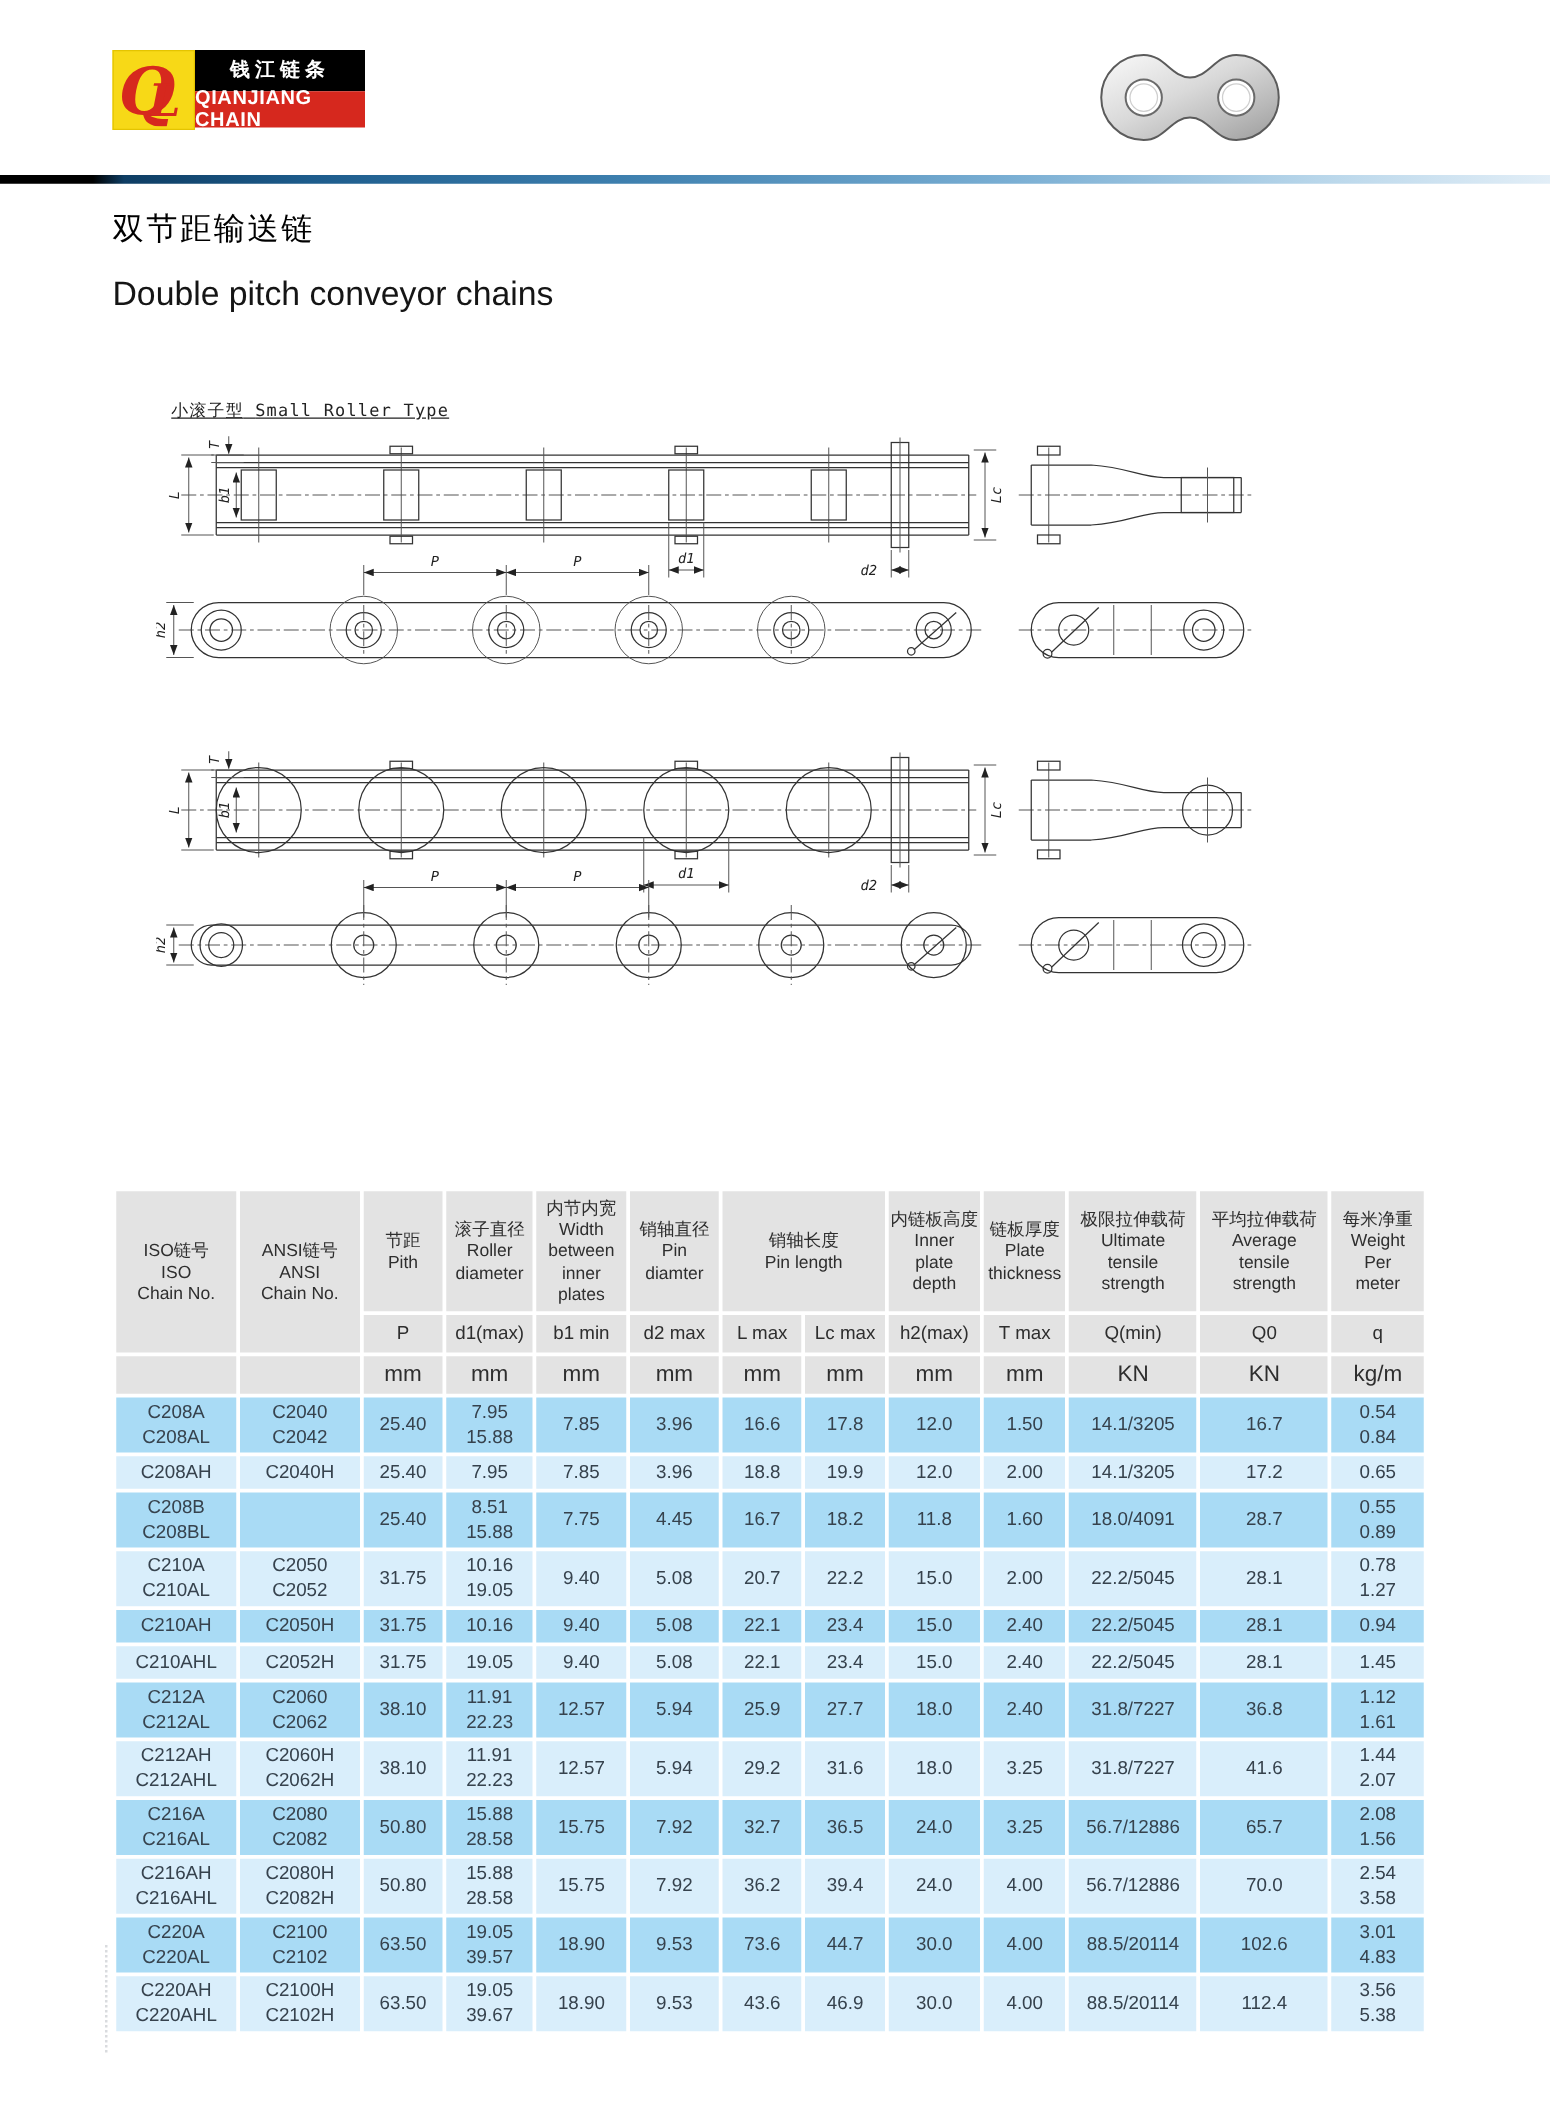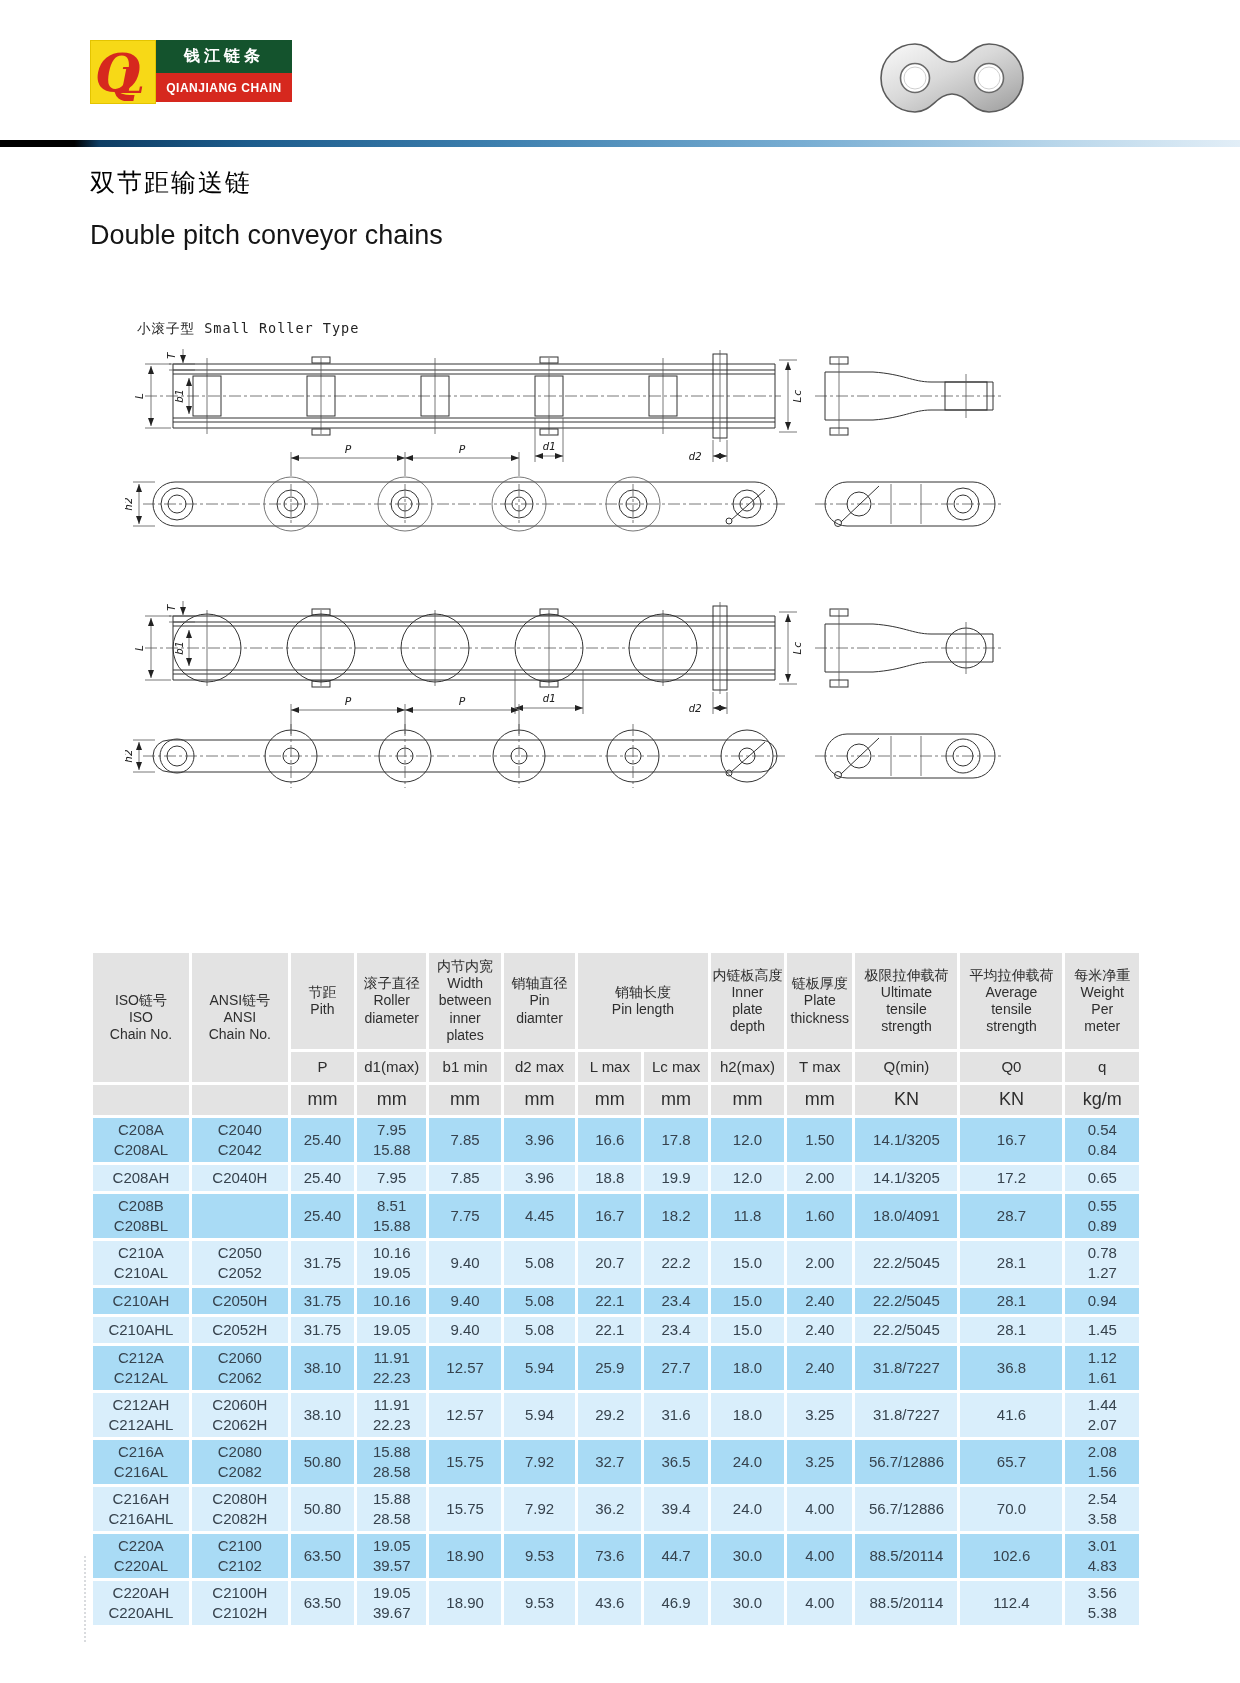--- a/index.html
+++ b/index.html
@@ -4,38 +4,38 @@
 <style>
   html,body{margin:0;padding:0;background:#ffffff;}
   .page{position:relative;width:1240px;height:1683px;background:#ffffff;overflow:hidden;
         font-family:"Liberation Sans",sans-serif;color:#222;}
 
   
   .logo{position:absolute;left:90px;top:40px;display:flex;}
   .logo-mark{width:64px;height:62px;background:#f7d917;border:1px solid #e4c400;
              display:flex;align-items:center;justify-content:center;}
   .logo-right{width:136px;display:flex;flex-direction:column;}
-  .brand-cn{height:33px;background:#14532d;color:#fff;font-size:16px;font-weight:bold;
+  .brand-cn{height:33px;background:#000000;color:#fff;font-size:16px;font-weight:bold;
             letter-spacing:4px;display:flex;align-items:center;justify-content:center;}
-  .brand-en{height:29px;background:#d6281e;color:#fff;font-size:12px;font-weight:bold;
+  .brand-en{height:29px;background:#d6281e;color:#fff;font-size:16px;font-weight:bold;
             letter-spacing:.5px;display:flex;align-items:center;justify-content:center;}
 
   .plate-photo{position:absolute;left:876px;top:30px;}
 
   .sep-bar{position:absolute;left:0;top:140px;width:1240px;height:7px;
     background:linear-gradient(to right,#000 0%,#000 6%,#0e3d63 8%,#1d5c8c 20%,
                #3d7fae 40%,#79aed3 65%,#b8d6ea 85%,#e2eef7 100%);}
 
   .titles{position:absolute;left:90px;top:166px;}
   .title-cn{font-size:25px;color:#000000;letter-spacing:2px;}
   .title-en{font-size:27px;color:#151515;margin-top:21px;}
 
   
   .drawing{position:absolute;left:125px;width:890px;}
-  #drawing-small{top:320px;}
+  #drawing-small{top:320px;text-decoration:underline;}
   #drawing-large{top:590px;}
   .drawing-label{font-family:"DejaVu Sans Mono",monospace;font-size:13.5px;color:#222;
                  margin-left:12px;letter-spacing:1px;}
   svg.chain{display:block;margin-top:6px;}
   svg.chain text{font-family:"DejaVu Sans Mono",monospace;font-size:11px;font-style:italic;fill:#222;}
 
   
   table.spec{position:absolute;left:90px;top:950px;width:1052px;
              border-collapse:separate;border-spacing:3px;table-layout:fixed;background:#fff;}
   table.spec th,table.spec td{padding:0;text-align:center;vertical-align:middle;

